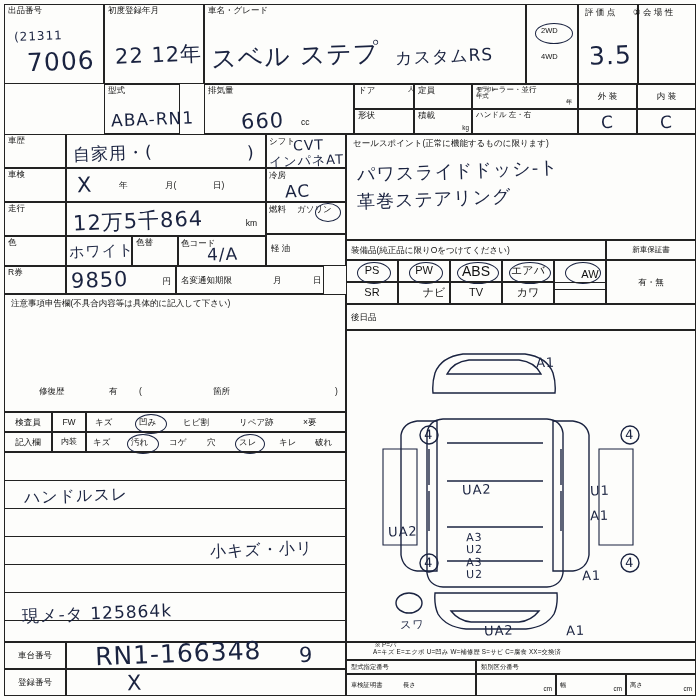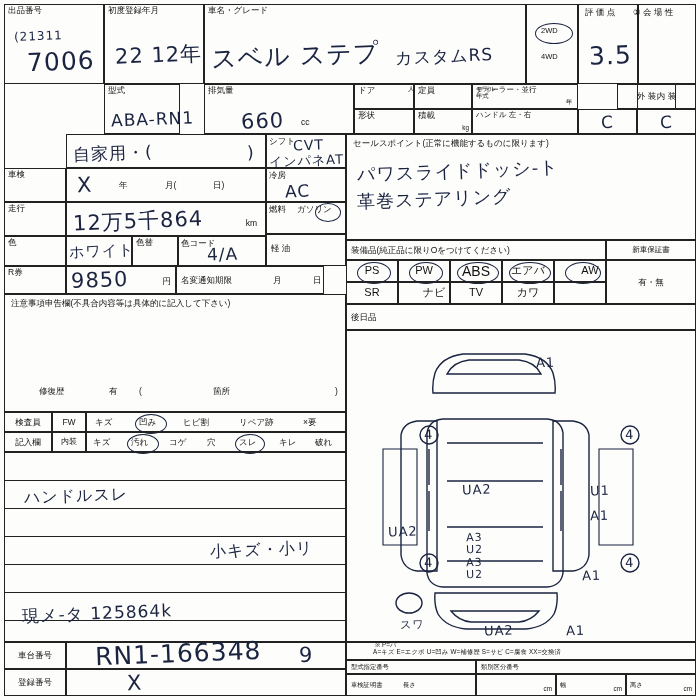--- a/index.html
+++ b/index.html
@@ -99,33 +99,36 @@
     <div class="lbl-xs" style="position:absolute;right:2px;bottom:1px;">kg</div>
   </div>
   <div class="bx b" style="left:472px;top:109px;width:106px;height:25px;">
     <div class="lbl-s pad">ハンドル 左・右</div>
   </div>
   <div class="lbl-xs" style="position:absolute;left:408px;top:86px;">人</div>
   <div class="lbl-xs" style="position:absolute;left:476px;top:86px;width:30px;white-space:pre-line;">モデル
 年式</div>
   <div class="lbl-xs" style="position:absolute;left:566px;top:99px;">年</div>
 
-  <div class="bx b" style="left:578px;top:84px;width:59px;height:25px;margin-left:39px;">
+  <div class="bx b" style="left:578px;top:84px;width:59px;height:25px;">
     <div class="lbl c" style="height:100%;">外 装</div>
   </div>
   <div class="bx b" style="left:637px;top:84px;width:59px;height:25px;">
     <div class="lbl c" style="height:100%;">内 装</div>
   </div>
   <div class="bx b" style="left:578px;top:109px;width:59px;height:25px;">
     <div class="hw hw-md c" style="height:100%;">C</div>
   </div>
   <div class="bx b" style="left:637px;top:109px;width:59px;height:25px;">
     <div class="hw hw-md c" style="height:100%;">C</div>
   </div>
 
+  <div class="bx b" style="left:4px;top:134px;width:62px;height:34px;">
+    <div class="lbl pad">車歴</div>
+  </div>
   <div class="bx b" style="left:66px;top:134px;width:200px;height:34px;">
     <div class="hw hw-md" style="position:absolute;left:6px;top:7px;">自家用・(</div>
     <div class="hw hw-md" style="position:absolute;right:10px;top:7px;">)</div>
   </div>
   <div class="bx b" style="left:4px;top:168px;width:62px;height:34px;">
     <div class="lbl pad">車検</div>
   </div>
   <div class="bx b" style="left:66px;top:168px;width:200px;height:34px;">
     <div class="hw hw-lg" style="position:absolute;left:10px;top:4px;">X</div>
     <div class="lbl" style="position:absolute;left:52px;top:12px;">年</div>
@@ -272,21 +275,21 @@
     <div class="ell" style="position:absolute;left:10px;top:1px;width:32px;height:20px;"></div>
   </div>
   <div class="bx b" style="left:450px;top:260px;width:52px;height:22px;">
     <div class="lbl c" style="height:100%;font-size:14px;">ABS</div>
     <div class="ell" style="position:absolute;left:6px;top:1px;width:40px;height:20px;"></div>
   </div>
   <div class="bx b" style="left:502px;top:260px;width:52px;height:22px;">
     <div class="lbl c" style="height:100%;font-size:11px;">エアバ</div>
     <div class="ell" style="position:absolute;left:6px;top:1px;width:40px;height:20px;"></div>
   </div>
-  <div class="bx b" style="left:554px;top:260px;width:52px;height:22px;padding-left:20px;">
+  <div class="bx b" style="left:554px;top:260px;width:52px;height:30px;padding-left:20px;">
     <div class="lbl c" style="height:100%;font-size:11px;">AW</div>
     <div class="ell" style="position:absolute;left:10px;top:1px;width:34px;height:20px;"></div>
   </div>
   <div class="bx b" style="left:346px;top:282px;width:52px;height:22px;">
     <div class="lbl c" style="height:100%;font-size:11px;">SR</div>
   </div>
   <div class="bx b" style="left:398px;top:282px;width:52px;height:22px;padding-left:20px;">
     <div class="lbl c" style="height:100%;font-size:11px;">ナビ</div>
   </div>
   <div class="bx b" style="left:450px;top:282px;width:52px;height:22px;">

